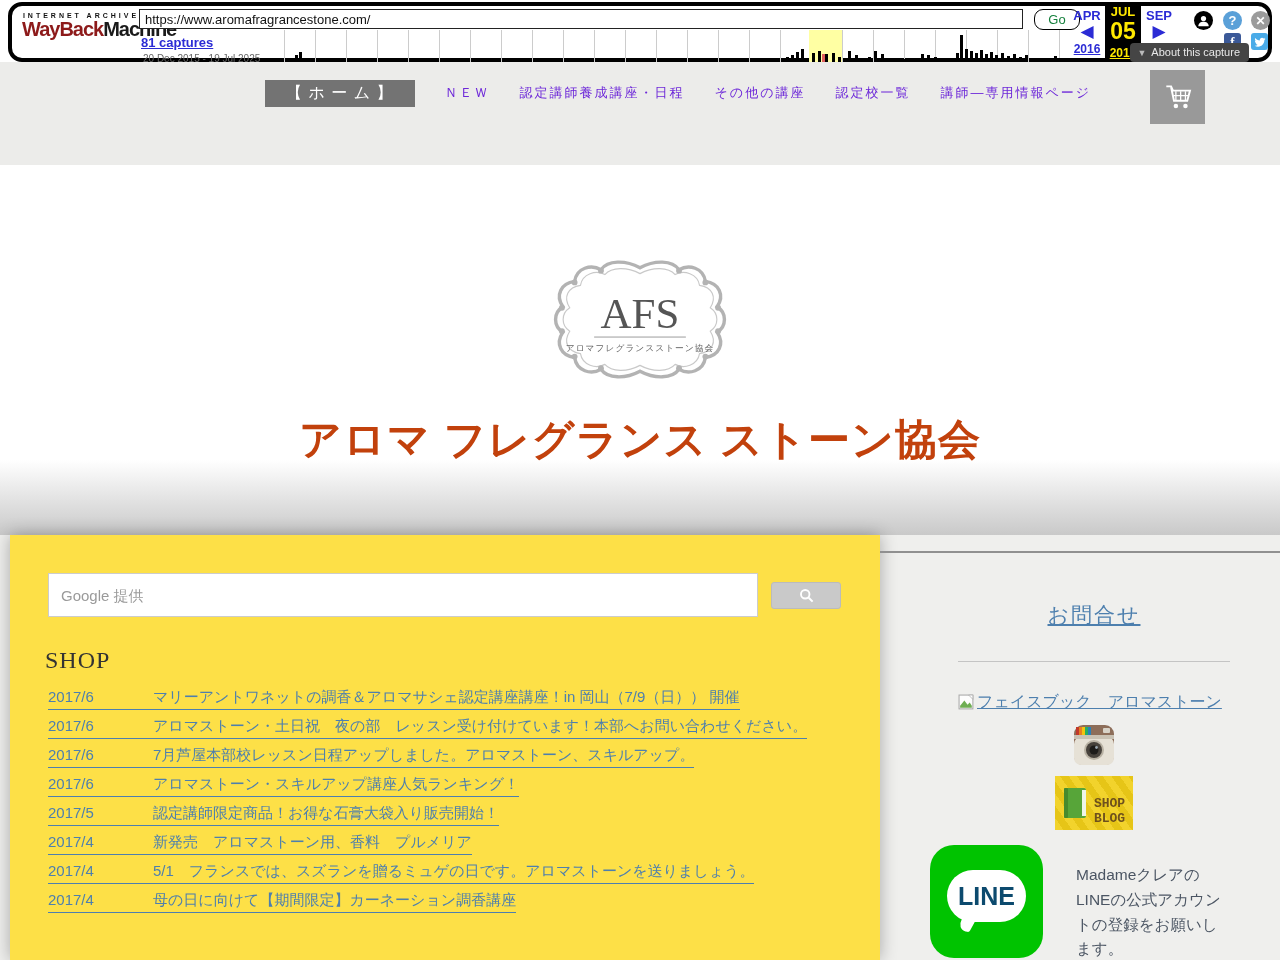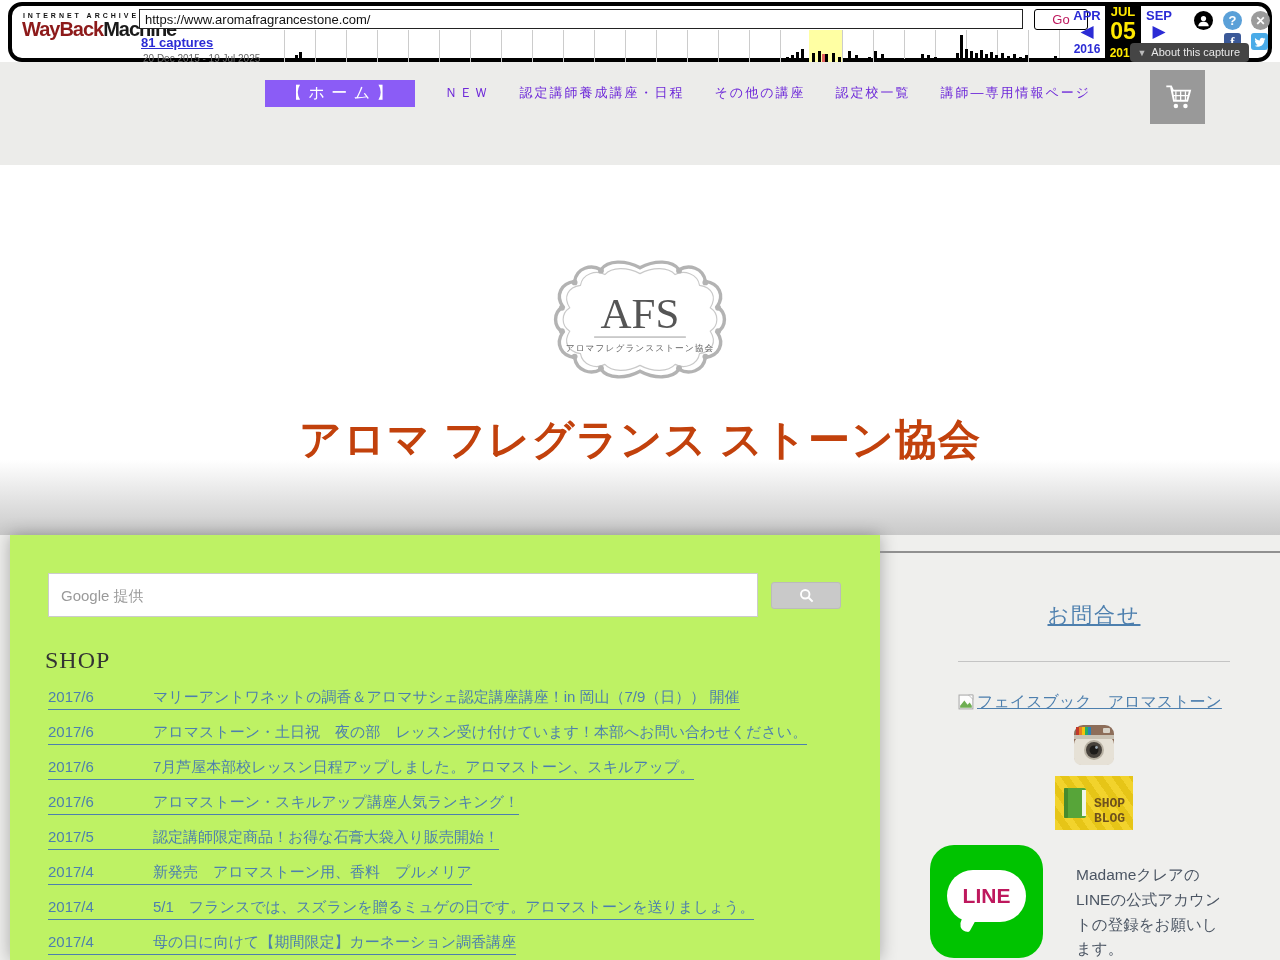--- a/index.html
+++ b/index.html
@@ -9,78 +9,78 @@
   
   .wb-toolbar { position:relative; margin:2px 8px 0 8px; height:60px;
                 background:#fff; border:4px solid #000; border-radius:14px; }
   .wb-logo { position:absolute; left:10px; top:6px; width:118px; text-align:center; }
   .wb-logo-top { font-size:7px; letter-spacing:3px; color:#111; font-weight:bold; }
   .wb-logo-main { font-size:20px; font-weight:bold; letter-spacing:-1px; line-height:20px; }
   .wb-logo-main .red { color:#8d1a1a; }
   .wb-logo-main .blk { color:#1a1a1a; }
   .wb-url { position:absolute; left:127px; top:3px; width:884px; height:20px;
             border:1px solid #222; font-size:13px; padding:0 5px; color:#111; }
-  .wb-go { position:absolute; left:1022px; top:3px; width:54px; height:21px;
-           border:1px solid #000; border-radius:3px; font-size:13px; color:#be185d;
+  .wb-go { position:absolute; left:1022px; top:3px; width:46px; height:21px;
+           border:1px solid #000; border-radius:9px; font-size:13px; color:#15803d;
            display:flex; align-items:center; justify-content:center; background:#fff; cursor:pointer; }
   .wb-captures { position:absolute; left:129px; top:29px; font-size:13px; font-weight:bold;
                  color:#2b2bd5; text-decoration:underline; }
   .wb-range { position:absolute; left:131px; top:47px; font-size:10px; color:#666; }
   .wb-timeline { position:absolute; left:272px; top:24px; width:786px; height:33px;
       background-image:repeating-linear-gradient(to right,#ccc 0px,#ccc 1px,transparent 1px,transparent 31px); }
   .wb-hl { position:absolute; top:0; height:100%; background:#ffffa3; }
   .wb-bar { position:absolute; bottom:0; width:3px; background:#000; }
   .wb-tick { position:absolute; bottom:0; width:3px; height:9px; background:#e05c5c; }
   .wb-cal { position:absolute; top:0; width:36px; height:100%; text-align:center; }
   .wb-cal .m { font-size:13px; font-weight:bold; margin-top:2px; }
   .wb-cal .a { font-size:17px; line-height:18px; }
-  .wb-cal .y { font-size:12px; font-weight:bold; position:absolute; bottom:2px; left:0; right:0; }
+  .wb-cal .y { font-size:12px; font-weight:bold; position:absolute; bottom:2px; left:0; right:0;text-decoration:underline; }
   .wb-cal.blue { color:#2b2bd5; }
   .wb-cal.black { background:#000; color:#ffe900; top:-4px; height:60px; }
   .wb-cal.black .d { font-size:23px; font-weight:bold; line-height:24px; }
   .wb-ic { position:absolute; width:19px; height:19px; border-radius:50%;
            display:flex; align-items:center; justify-content:center; cursor:pointer; }
   .wb-sq { position:absolute; width:17px; height:17px; border-radius:3px;
            display:flex; align-items:center; justify-content:center; color:#fff;
            font-weight:bold; font-size:13px; cursor:pointer;
            font-family:"Liberation Serif", serif; }
   .wb-about { position:absolute; right:19px; bottom:-4px; background:#454545; color:#e8e8e8;
               font-size:11px; padding:3px 9px 4px 7px; border-radius:4px; cursor:pointer; }
   .wb-about .tri { color:#bbb; font-size:9px; margin-right:5px; }
 
   
   .site-nav { position:relative; height:103px; background:#ececea; }
   .nav-row1 { display:flex; align-items:center; gap:30px; padding-left:265px; height:58px; padding-top:4px; }
   .nav-item { font-size:13px; color:#6d28d9; letter-spacing:2px; cursor:pointer; white-space:nowrap; }
-  .nav-item.active { background:#8b5cf6; color:#fff; font-size:16px; padding:3px 21px; letter-spacing:1px; }
+  .nav-item.active { background:#737373; color:#fff; font-size:16px; padding:3px 21px; letter-spacing:1px; }
   .nav-row2 { display:flex; justify-content:flex-end; gap:36px; padding-right:190px; margin-top:14px; }
   .cart-btn { position:absolute; right:75px; top:8px; width:55px; height:54px; background:#999;
               display:flex; align-items:center; justify-content:center; cursor:pointer; }
 
   
   .hero { height:295px; background:#fff; text-align:center; }
   .hero-logo { padding-top:93px; }
   .hero-title { margin-top:28px; font-size:42px; color:#c2410c; letter-spacing:1px; font-weight:bold; }
 
   .fade-band { height:75px; background:linear-gradient(#ffffff, #c9c9c9); }
 
   
   .content { position:relative; height:425px; background:#efefed; }
   .main-card { position:absolute; left:10px; top:0; width:870px; height:425px;
-               background:#bef264; box-shadow:0 0 16px rgba(0,0,0,0.30); padding:38px 0 0 38px; }
+               background:#fde047; box-shadow:0 0 16px rgba(0,0,0,0.30); padding:38px 0 0 38px; }
   .search-row { display:flex; align-items:center; gap:13px; }
   .search-input { width:710px; height:44px; border:1px solid #ccc; background:#fff;
                   font-size:15px; padding:0 12px; color:#333; }
   .search-input::placeholder { color:#9a9a9a; }
   .search-btn { width:70px; height:27px; background:#c9c9c9; border:1px solid #bbb; border-radius:3px;
                 display:flex; align-items:center; justify-content:center; cursor:pointer; }
   .news-h { font-family:"Liberation Serif", serif; font-size:24px; color:#333;
             margin:30px 0 14px -3px; font-weight:normal; letter-spacing:1px; }
   .news-list a { display:inline-block; color:#4d7fae; text-decoration:none;
-                 border-bottom:1px solid #4d7fae; padding-bottom:2px; margin-bottom:13px;
+                 border-bottom:1px solid #4d7fae; padding-bottom:2px; margin-bottom:7px;
                  font-size:15px; cursor:pointer; white-space:nowrap; }
   .news-date { display:inline-block; width:105px; }
 
   
   .sidebar { position:absolute; left:880px; right:0; top:16px; bottom:0; border-top:2px solid #909090; }
   .sb-inner { width:272px; margin-left:78px; }
   .sb-contact { display:block; text-align:center; margin-top:48px; font-size:21px;
                 color:#4d7fae; text-decoration:underline; letter-spacing:2px; cursor:pointer; }
   .sb-hr { border:none; border-top:1px solid #c4c4c4; margin-top:32px; }
   .sb-fb { display:flex; align-items:center; gap:2px; margin-top:30px; font-size:16px;
@@ -90,21 +90,21 @@
   .shop-badge { width:78px; height:54px; display:flex; align-items:center; justify-content:center; gap:5px;
       background:repeating-linear-gradient(55deg,#f2d32c 0px,#f2d32c 7px,#e6c517 7px,#e6c517 14px);
       cursor:pointer; }
   .shop-txt { font-family:Liberation Mono, monospace; font-weight:bold; font-size:13px;
               color:#6e511d; line-height:15px;margin-top:16px; }
   .line-row { display:flex; margin-left:-28px; margin-top:15px; gap:33px; }
   .line-icon { width:113px; height:113px; background:#00c300; border-radius:24px;
                position:relative; flex-shrink:0; cursor:pointer; }
   .line-bubble { position:absolute; left:17px; top:25px; width:79px; height:52px;
                  background:#fff; border-radius:26px; display:flex; align-items:center; justify-content:center; }
-  .line-bubble span { color:#be185d; font-weight:bold; font-size:21px; letter-spacing:0; }
+  .line-bubble span { color:#0c4a6e; font-weight:bold; font-size:25px; letter-spacing:0; }
   .line-tail { position:absolute; left:30px; top:70px; width:14px; height:16px; background:#fff;
                transform:skewX(-18deg) rotate(12deg); border-radius:0 0 2px 10px; }
   .line-text { font-size:15.5px; color:#4b5563; line-height:1.6; width:200px; margin-top:18px; }
 </style>
 </head>
 <body>
 
 <div class="wb-toolbar">
   <div class="wb-logo">
     <div class="wb-logo-top">INTERNET ARCHIVE</div>

